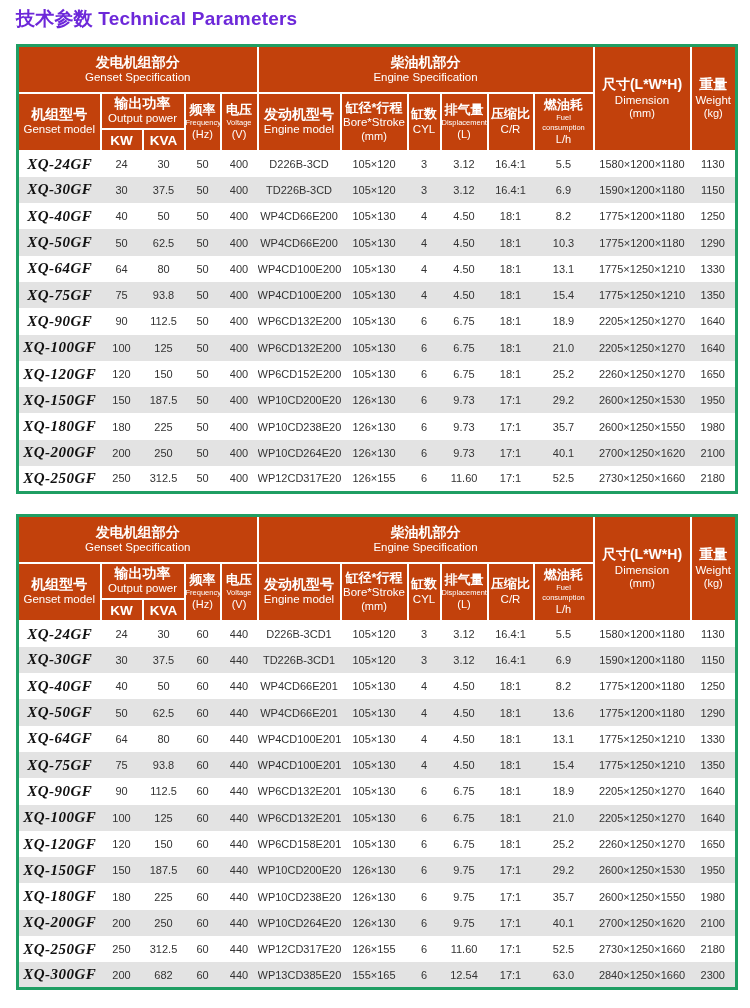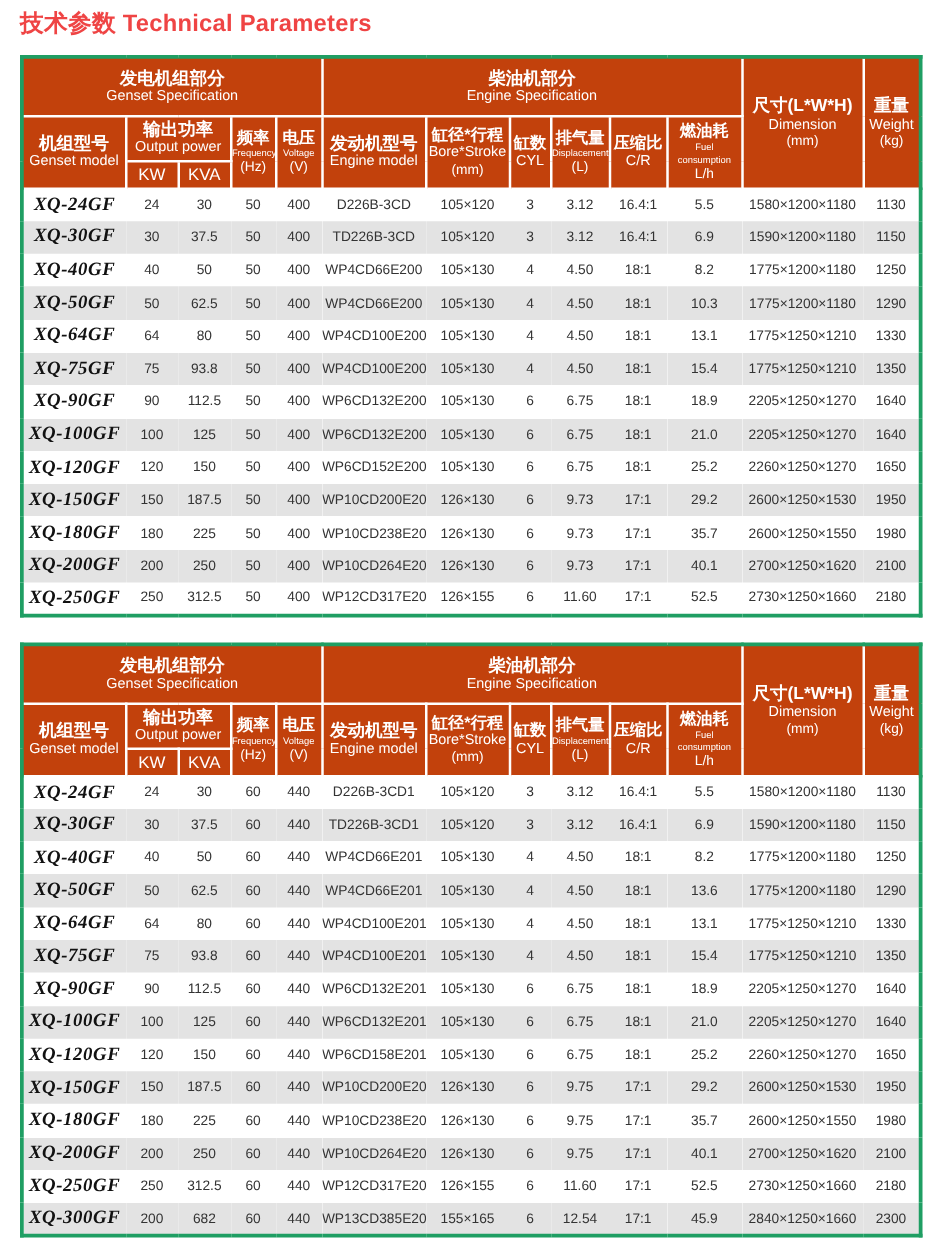--- a/index.html
+++ b/index.html
@@ -3,21 +3,21 @@
 <meta charset="utf-8">
 <style>
   * { margin:0; padding:0; box-sizing:border-box; }
   html,body { background:#ffffff; }
   .page {
     position:relative; width:750px; height:1008px; background:#fff;
     font-family:"Liberation Sans", sans-serif; overflow:hidden;
   }
   .page-title {
     position:absolute; left:16px; top:6px;
-    font-size:19px; font-weight:700; color:#ef4444;
+    font-size:19px; font-weight:700; color:#6d28d9;
     letter-spacing:0.2px;
   }
   table.spec-table {
     position:absolute; left:16px; width:719px;
     border-collapse:collapse; table-layout:fixed;
     border:3px solid #1f9e63;
   }
   #table1 { top:44px; }
   #table2 { top:514px; }
   thead th {
@@ -25,21 +25,21 @@
     font-weight:400; text-align:center; vertical-align:middle; padding:0;
   }
   tr.h1 th { height:47px; }
   tr.h2 th { height:36px; }
   tr.h3 th { height:22px; }
   th .zh { font-size:14px; font-weight:700; line-height:1.25; }
   th .zh.zh-sm { font-size:13px; }
   th .en { font-size:11.5px; font-weight:400; line-height:1.2; }
   th .en.sm { font-size:7.5px; line-height:1.3; }
   th .unit { font-size:11px; font-weight:400; line-height:1.2; }
-  th .kwlbl { font-size:13.5px; font-weight:400; }
+  th .kwlbl { font-size:13.5px; font-weight:700; }
   tbody td {
     height:26.3px; text-align:center; vertical-align:middle;
     font-size:11px; color:#333333; border:none; padding:0;
     white-space:nowrap; overflow:hidden;
   }
   tbody td.model {
     font-family:"Liberation Serif", serif; font-weight:700;
     font-size:15px; color:#111111; letter-spacing:0.5px;font-style:italic;
   }
   tbody tr:nth-child(even) { background:#e3e3e3; }
@@ -629,20 +629,20 @@
           <td class="model">XQ-300GF</td>
           <td>200</td>
           <td>682</td>
           <td>60</td>
           <td>440</td>
           <td>WP13CD385E201</td>
           <td>155×165</td>
           <td>6</td>
           <td>12.54</td>
           <td>17:1</td>
-          <td>45.9</td>
+          <td>63.0</td>
           <td>2840×1250×1660</td>
           <td>2300</td>
         </tr>
       </tbody>
   </table>
 
 </div>
 
 </body></html>

